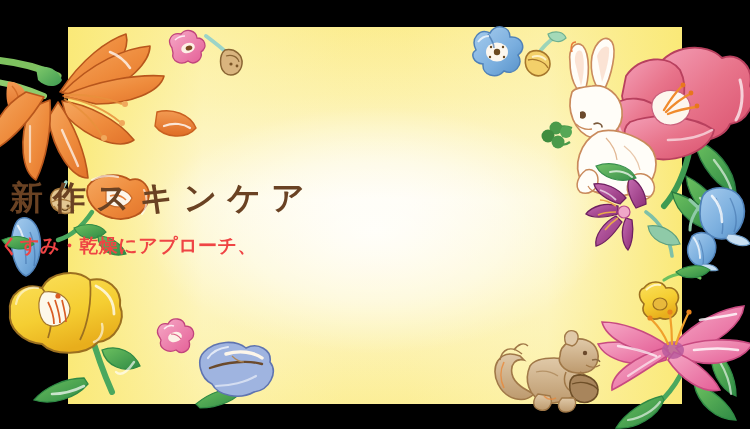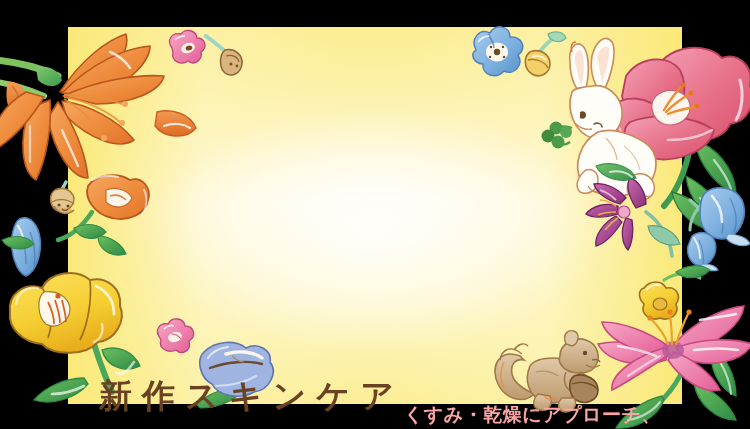--- a/index.html
+++ b/index.html
@@ -25,31 +25,31 @@
         #fbeb84 100%);
   }
   #panel-inner-glow{
     position:absolute;left:68px;top:27px;width:614px;height:377px;
     background:radial-gradient(ellipse 48% 42% at 50% 54%, rgba(255,255,255,0.82) 0%, rgba(255,255,255,0.45) 45%, rgba(255,255,255,0) 78%);
     pointer-events:none;
   }
 
   
   #textblock{position:absolute;left:0;top:0;width:750px;height:429px;
-    display:flex;align-items:flex-end;justify-content:center;
-    padding-top:4px;box-sizing:border-box;}
+    display:flex;flex-direction:column;align-items:flex-start;justify-content:center;
+    padding-top:12px;box-sizing:border-box;}
   #title{
     font-family:"DejaVu Sans","Liberation Sans",sans-serif;
     font-size:33px;font-weight:bold;color:#6a4223;
     letter-spacing:10px;text-indent:10px;line-height:1;margin-bottom:17px;
     white-space:nowrap;
   }
   .sub{
     font-family:"DejaVu Sans","Liberation Sans",sans-serif;
-    font-size:19px;font-weight:bold;color:#fca5a5;
+    font-size:19px;font-weight:bold;color:#ef4444;
     letter-spacing:0.5px;line-height:1.52;white-space:nowrap;
   }
 
   
   #art{position:absolute;left:0;top:0;width:750px;height:429px;pointer-events:none;}
   #art svg{position:absolute;left:0;top:0;width:750px;height:429px;}
 </style>
 </head>
 <body>
 

